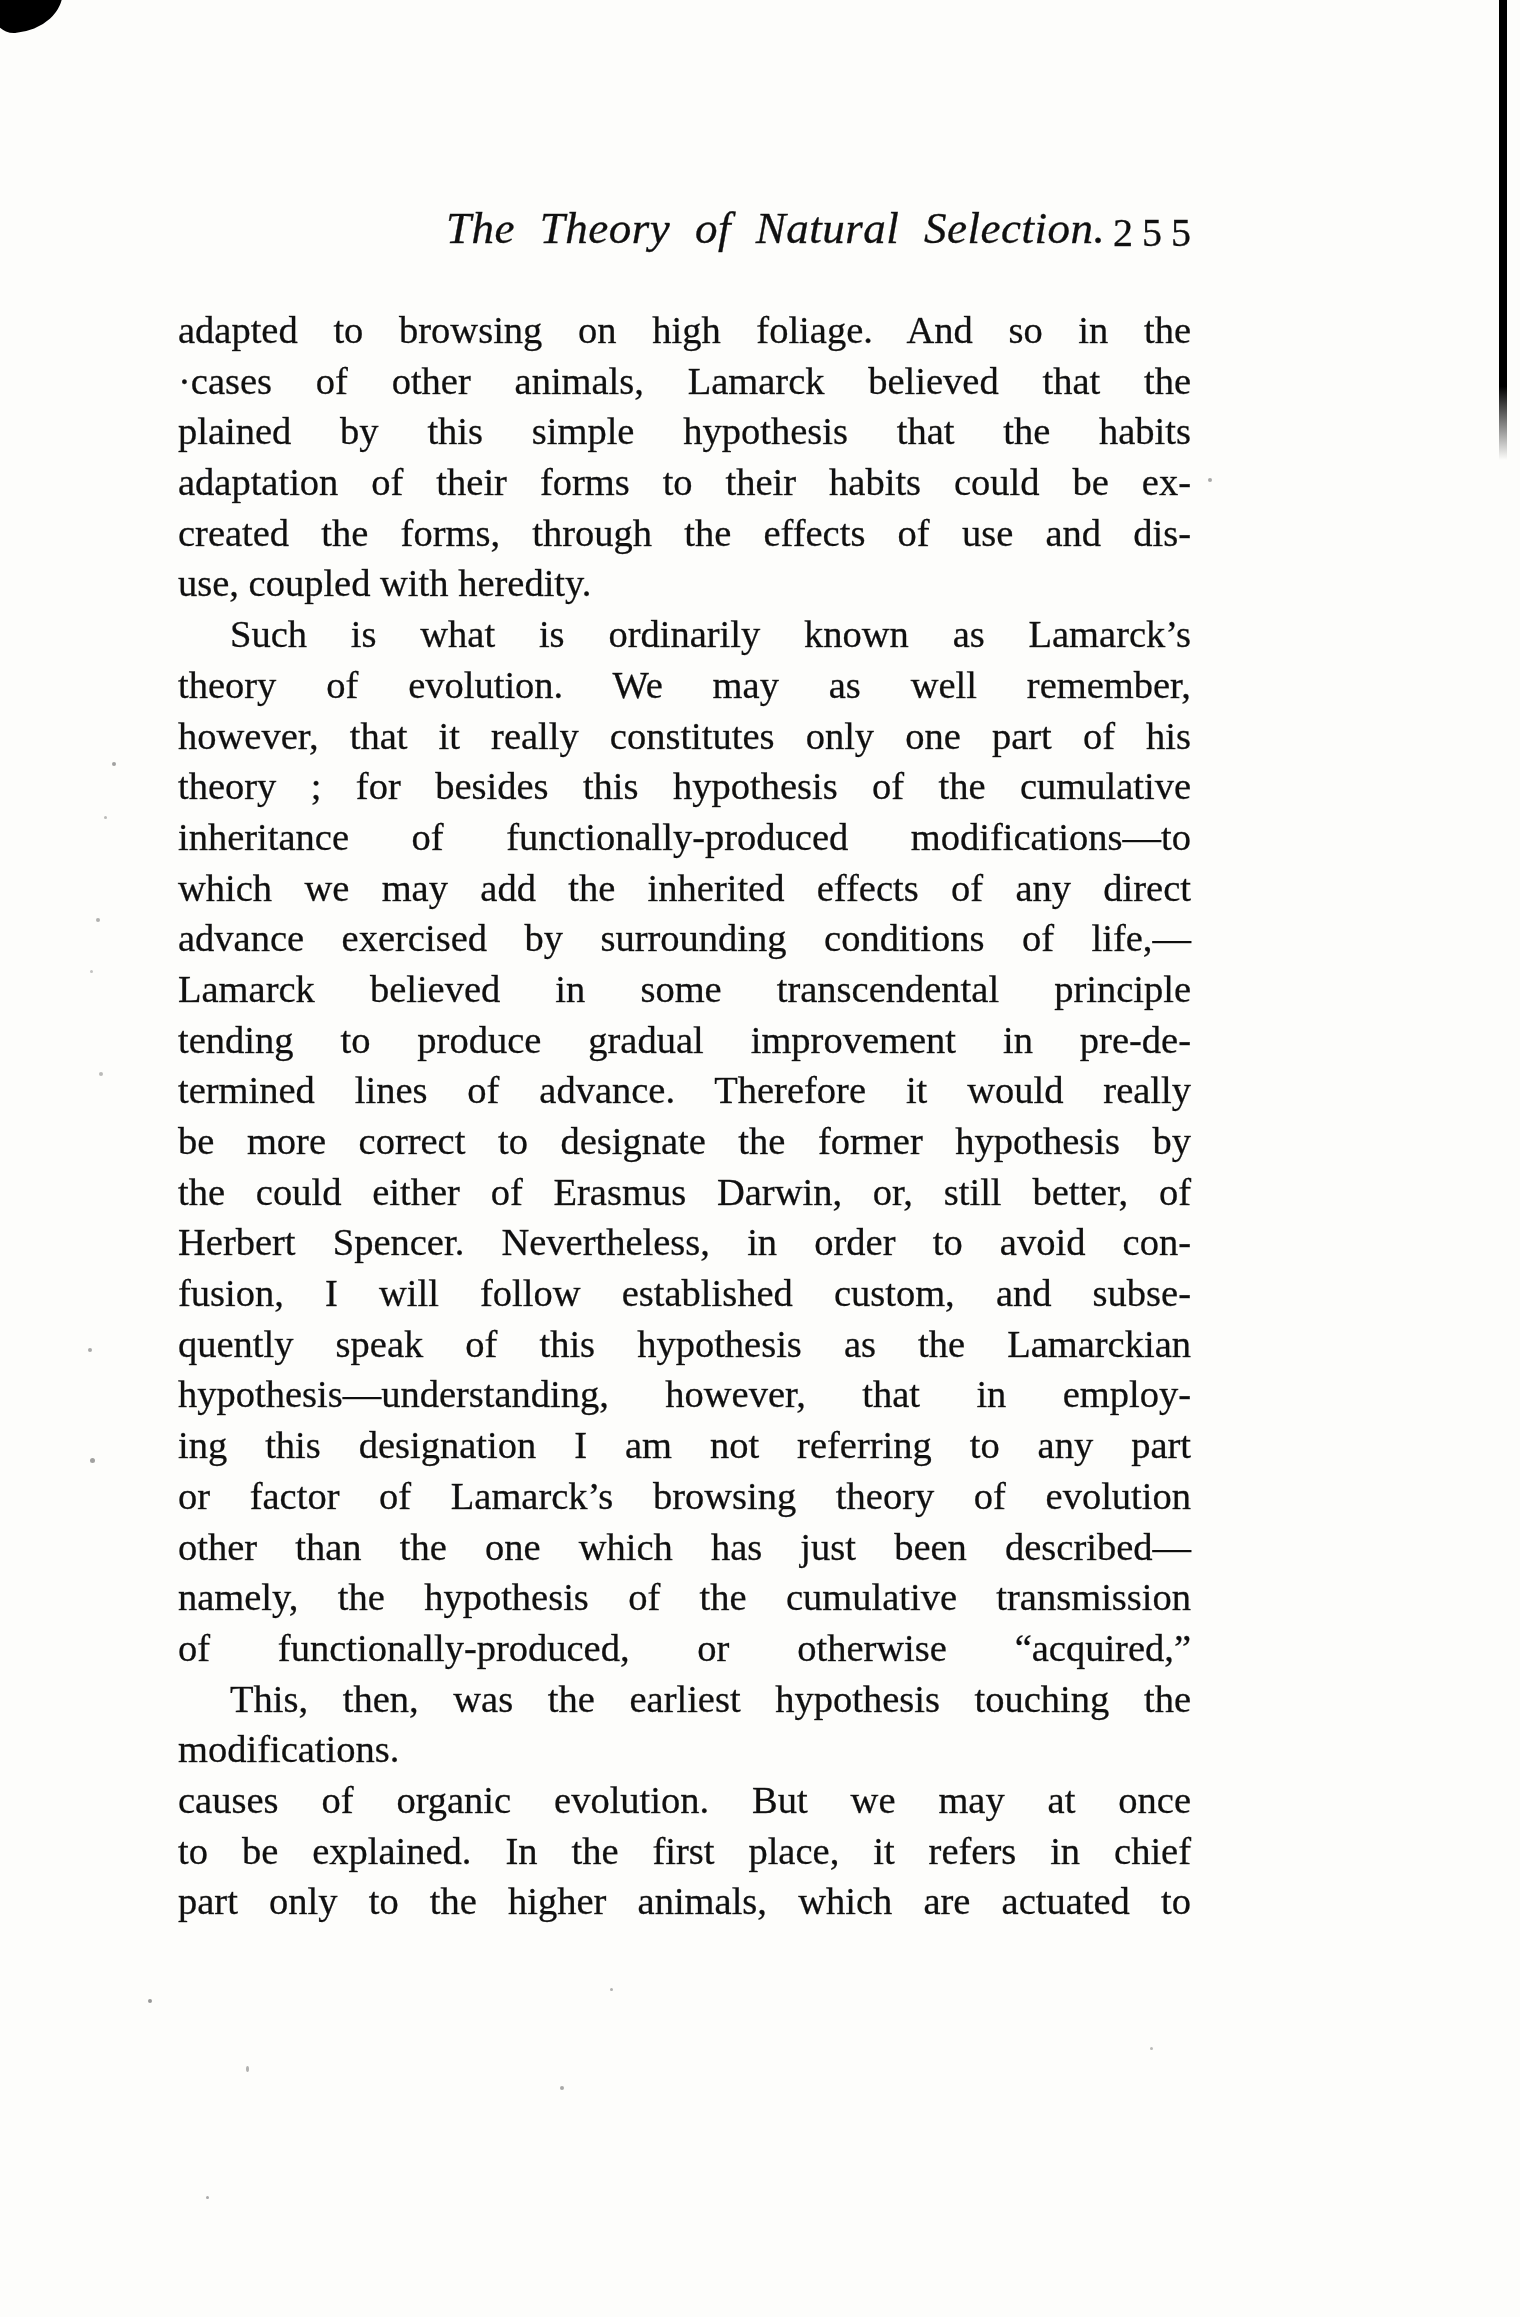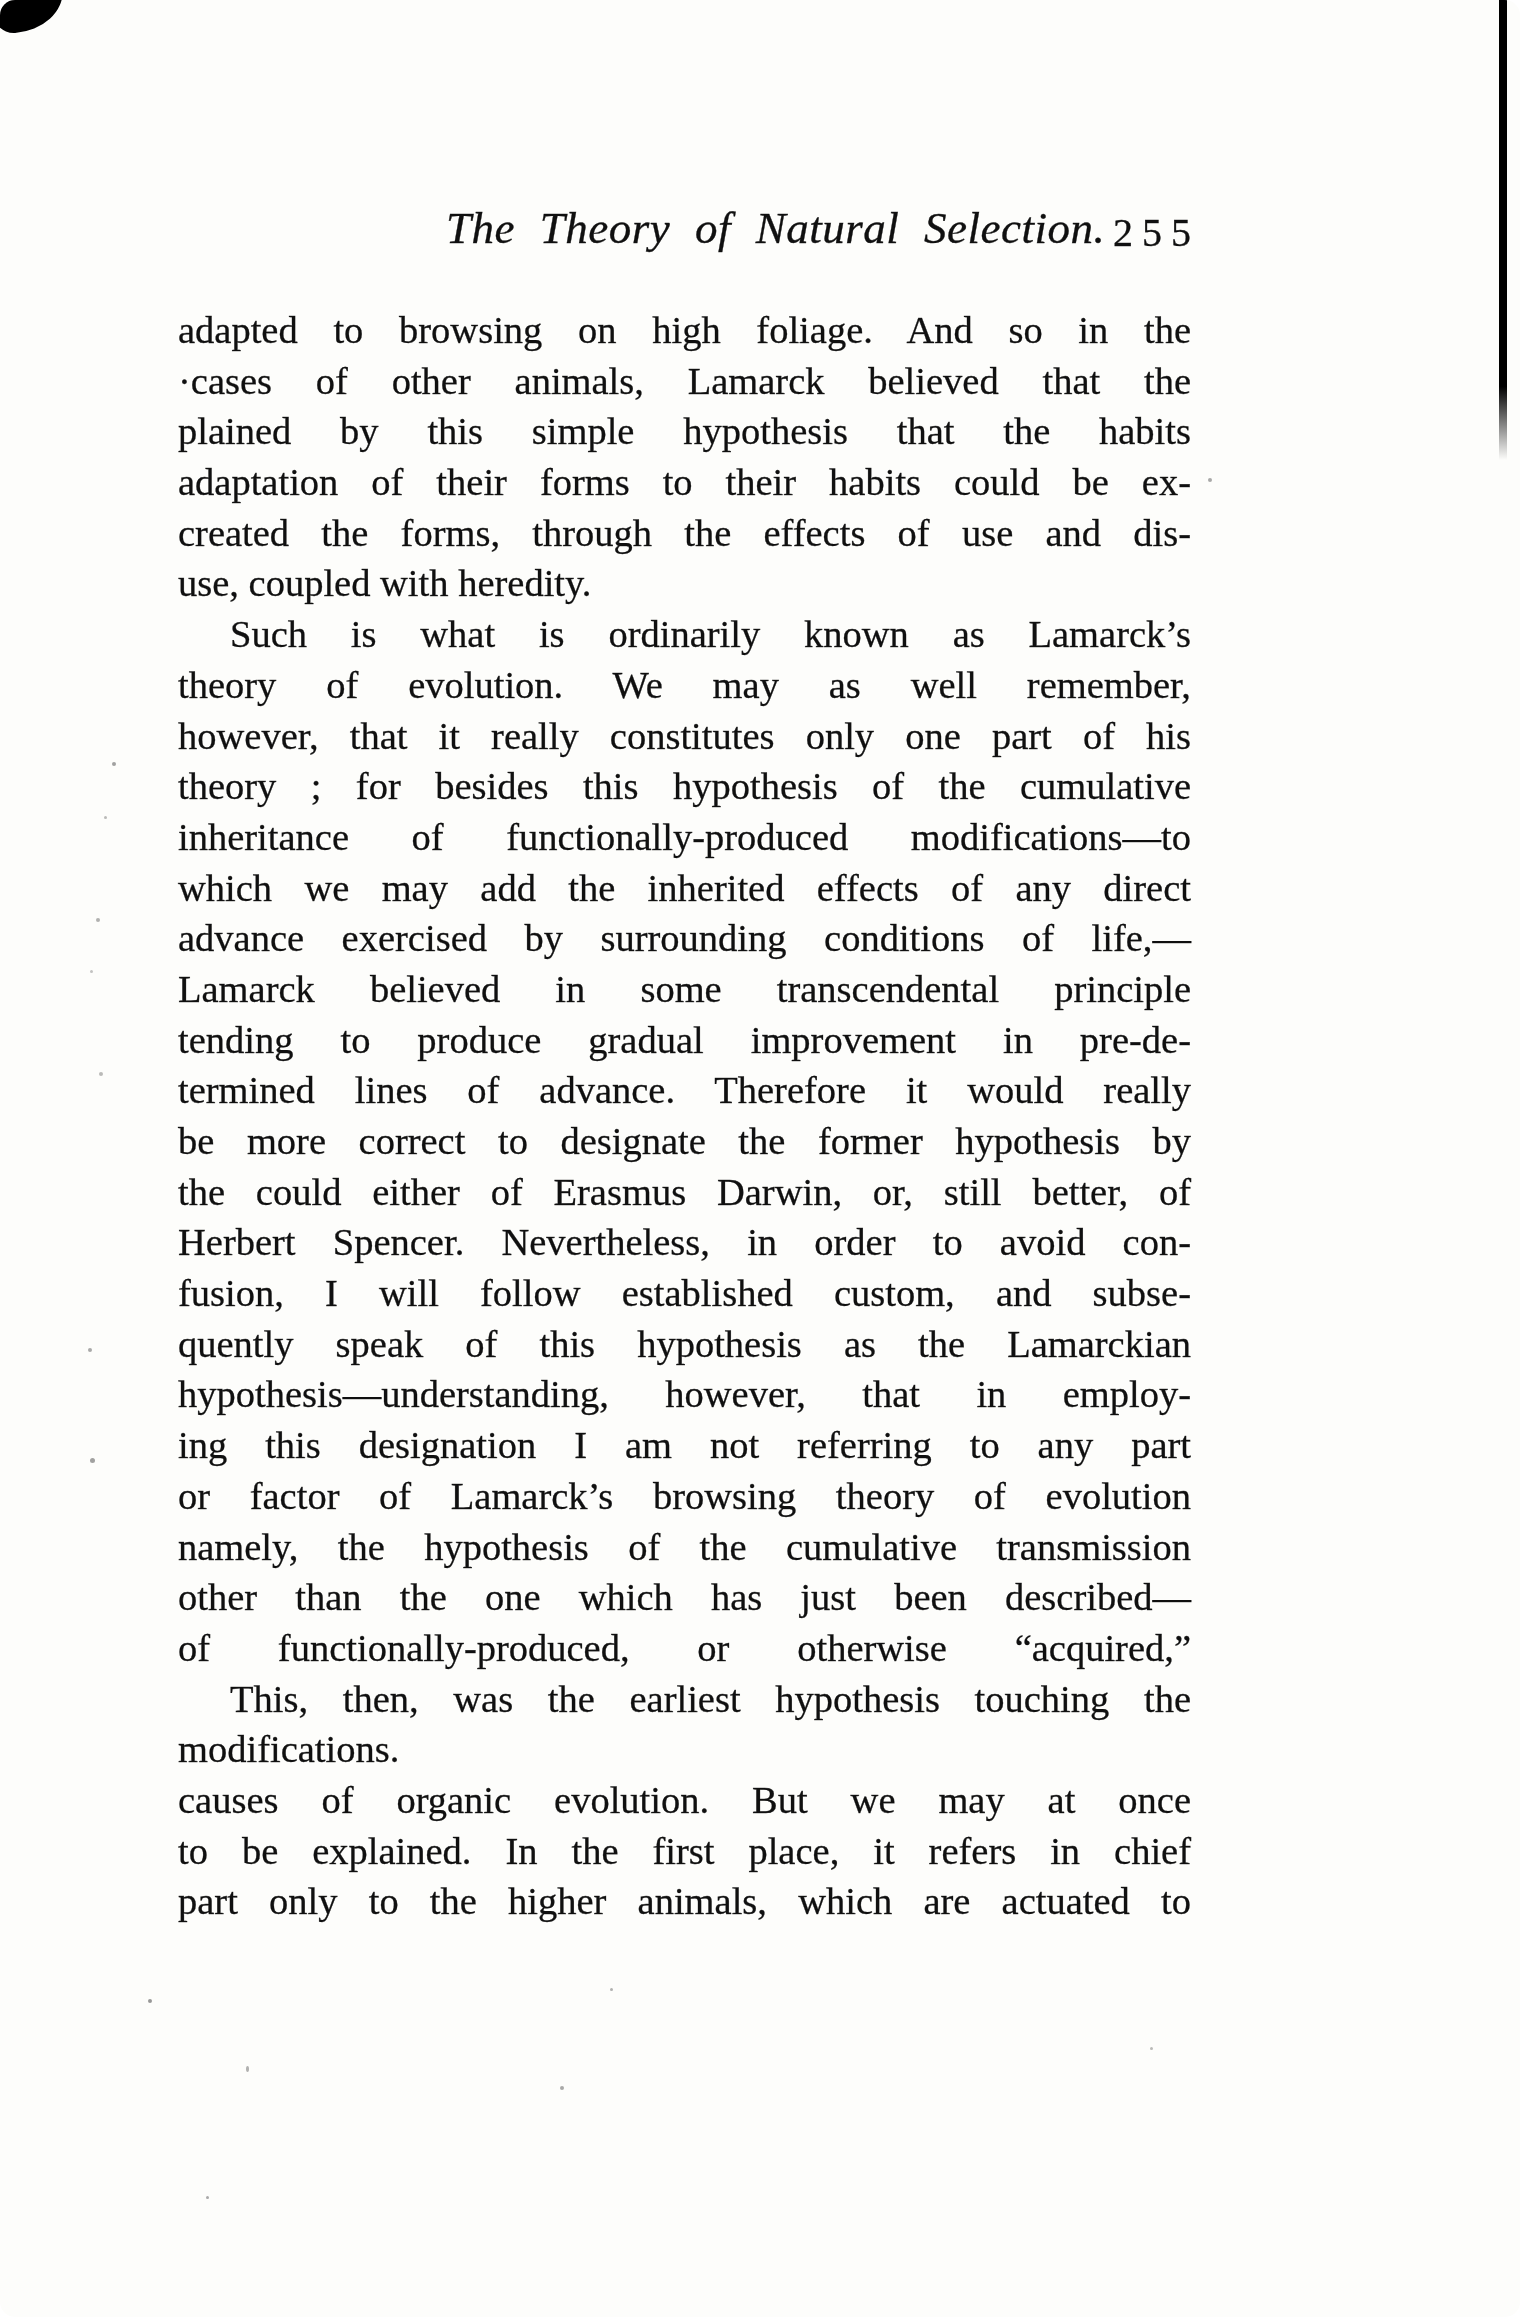--- a/index.html
+++ b/index.html
@@ -4,21 +4,20 @@
 <style>
   html, body { margin: 0; padding: 0; background: #ffffff; }
   .page {
     position: relative;
     width: 1520px;
     height: 2317px;
     background: var(--paper, #fdfdfb);
     overflow: hidden;
     font-family: "Liberation Serif", "DejaVu Serif", serif;
     color: var(--ink, #101010);
-    border-radius: 15px;
   }
 
   
   .header {
     position: absolute;
     top: 202px;
     left: 178px;
     width: 1013px;
     height: 64px;
   }
@@ -128,22 +127,22 @@
       <div class="line">tending to produce gradual improvement in pre-de-</div>
       <div class="line">termined lines of advance.  Therefore it would really</div>
       <div class="line">be more correct to designate the former hypothesis by</div>
       <div class="line">the could either of Erasmus Darwin, or, still better, of</div>
       <div class="line">Herbert Spencer.  Nevertheless, in order to avoid con-</div>
       <div class="line">fusion, I will follow established custom, and subse-</div>
       <div class="line">quently speak of this hypothesis as the Lamarckian</div>
       <div class="line">hypothesis—understanding, however, that in employ-</div>
       <div class="line">ing this designation I am not referring to any part</div>
       <div class="line">or factor of Lamarck’s browsing theory of evolution</div>
+      <div class="line">other than the one which has just been described—</div>
       <div class="line">namely, the hypothesis of the cumulative transmission</div>
-      <div class="line">other than the one which has just been described—</div>
       <div class="line">of functionally-produced, or otherwise “acquired,”</div>
       <div class="line indent">This, then, was the earliest hypothesis touching the</div>
       <div class="line para-end">modifications.</div>
       <div class="line">causes of organic evolution.  But we may at once</div>
       <div class="line">to be explained.  In the first place, it refers in chief</div>
       <div class="line">part only to the higher animals, which are actuated to</div>
     </div>
 
 </div>
 

